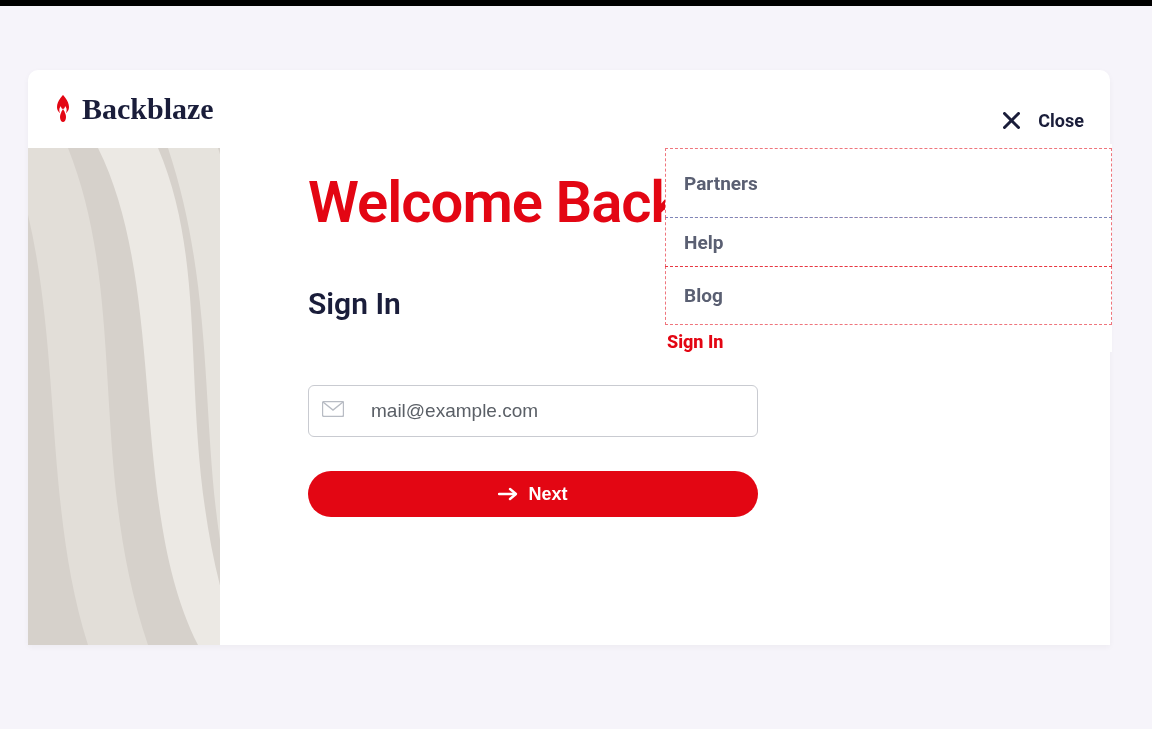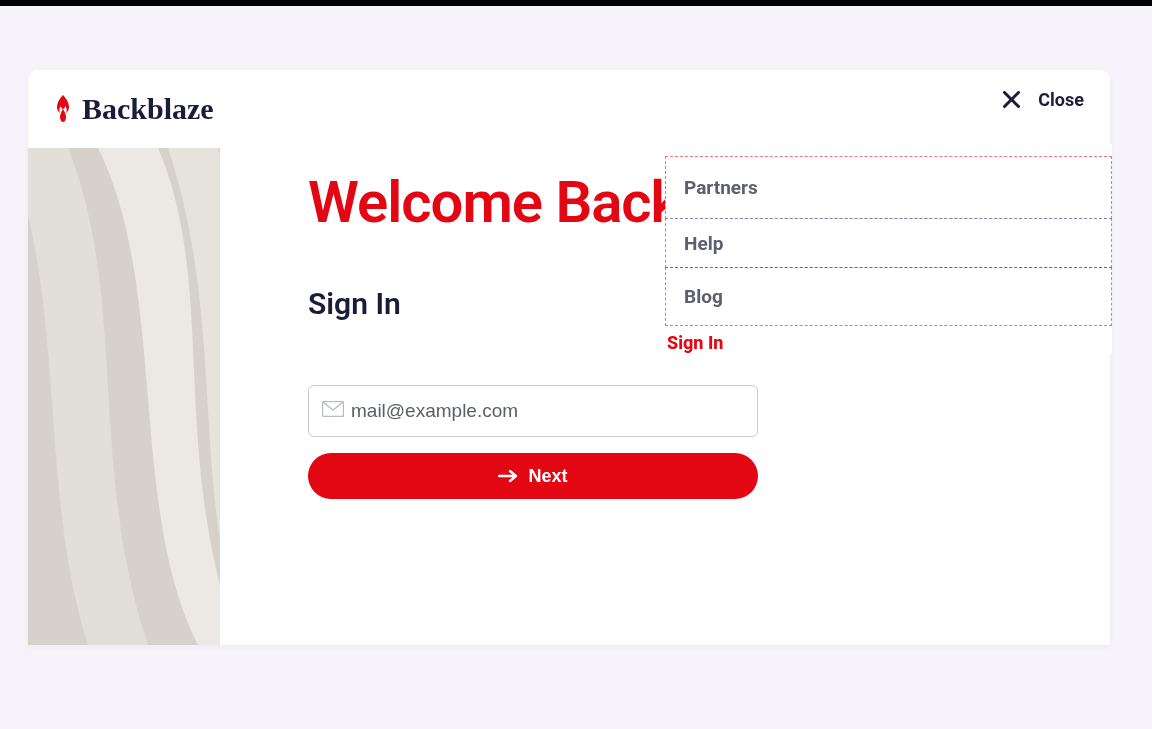--- a/index.html
+++ b/index.html
@@ -42,21 +42,21 @@
   .logo-mark svg { display: block; }
   .logo-text {
     font-family: Georgia, "Times New Roman", serif;
     font-weight: 700;
     font-size: 30px;
     color: #1a1d3a;
   }
   .close-btn {
     position: absolute;
     right: 26px;
-    top: 19px;
+    top: 40px;
     display: flex;
     align-items: center;
     gap: 18px;
     cursor: pointer;
     color: #1a1d3a;
     font-weight: 700;
     font-size: 18px;
   }
   .close-btn svg { display:block; }
   .card-body {
@@ -96,32 +96,32 @@
     margin-top: 64px;
     position: relative;
     width: 450px;
     height: 52px;
   }
   .email-input {
     width: 100%;
     height: 52px;
     border: 1px solid #c9cbd1;
     border-radius: 6px;
-    padding: 0 16px 0 42px;
+    padding: 0 16px 0 62px;
     font-size: 19px;
     color: #222;
     outline: none;
   }
   .email-input::placeholder { color: #5a5f66; }
   .email-icon {
     position: absolute;
     left: 14px; top: 50%; transform: translateY(-50%);
   }
   .next-btn {
-    margin-top: 16px;
+    margin-top: 34px;
     width: 450px;
     height: 46px;
     background: #e30613;
     border: none;
     border-radius: 23px;
     color: #fff;
     font-weight: 700;
     font-size: 18px;
     display: flex;
     align-items: center;
@@ -144,21 +144,21 @@
     border: 1px dashed rgba(227,6,19,0.55);
     display: flex;
     align-items: center;
     padding-left: 18px;
     font-size: 19px;
     font-weight: 700;
     color: #5a5f72;
     cursor: pointer;
     margin-top: -1px;
   }
-  .menu-item:first-child { margin-top: 12px; height: 63px; }
+  .menu-item:first-child { margin-top: 4px; height: 70px; }
   .menu-item.help {
     height: 50px;
     border-top: 1px dashed #7e86b8;
   }
   .menu-signin {
     margin-top: 6px;
     font-size: 18px;
     font-weight: 800;
     color: #e30613;
     padding-left: 2px;

